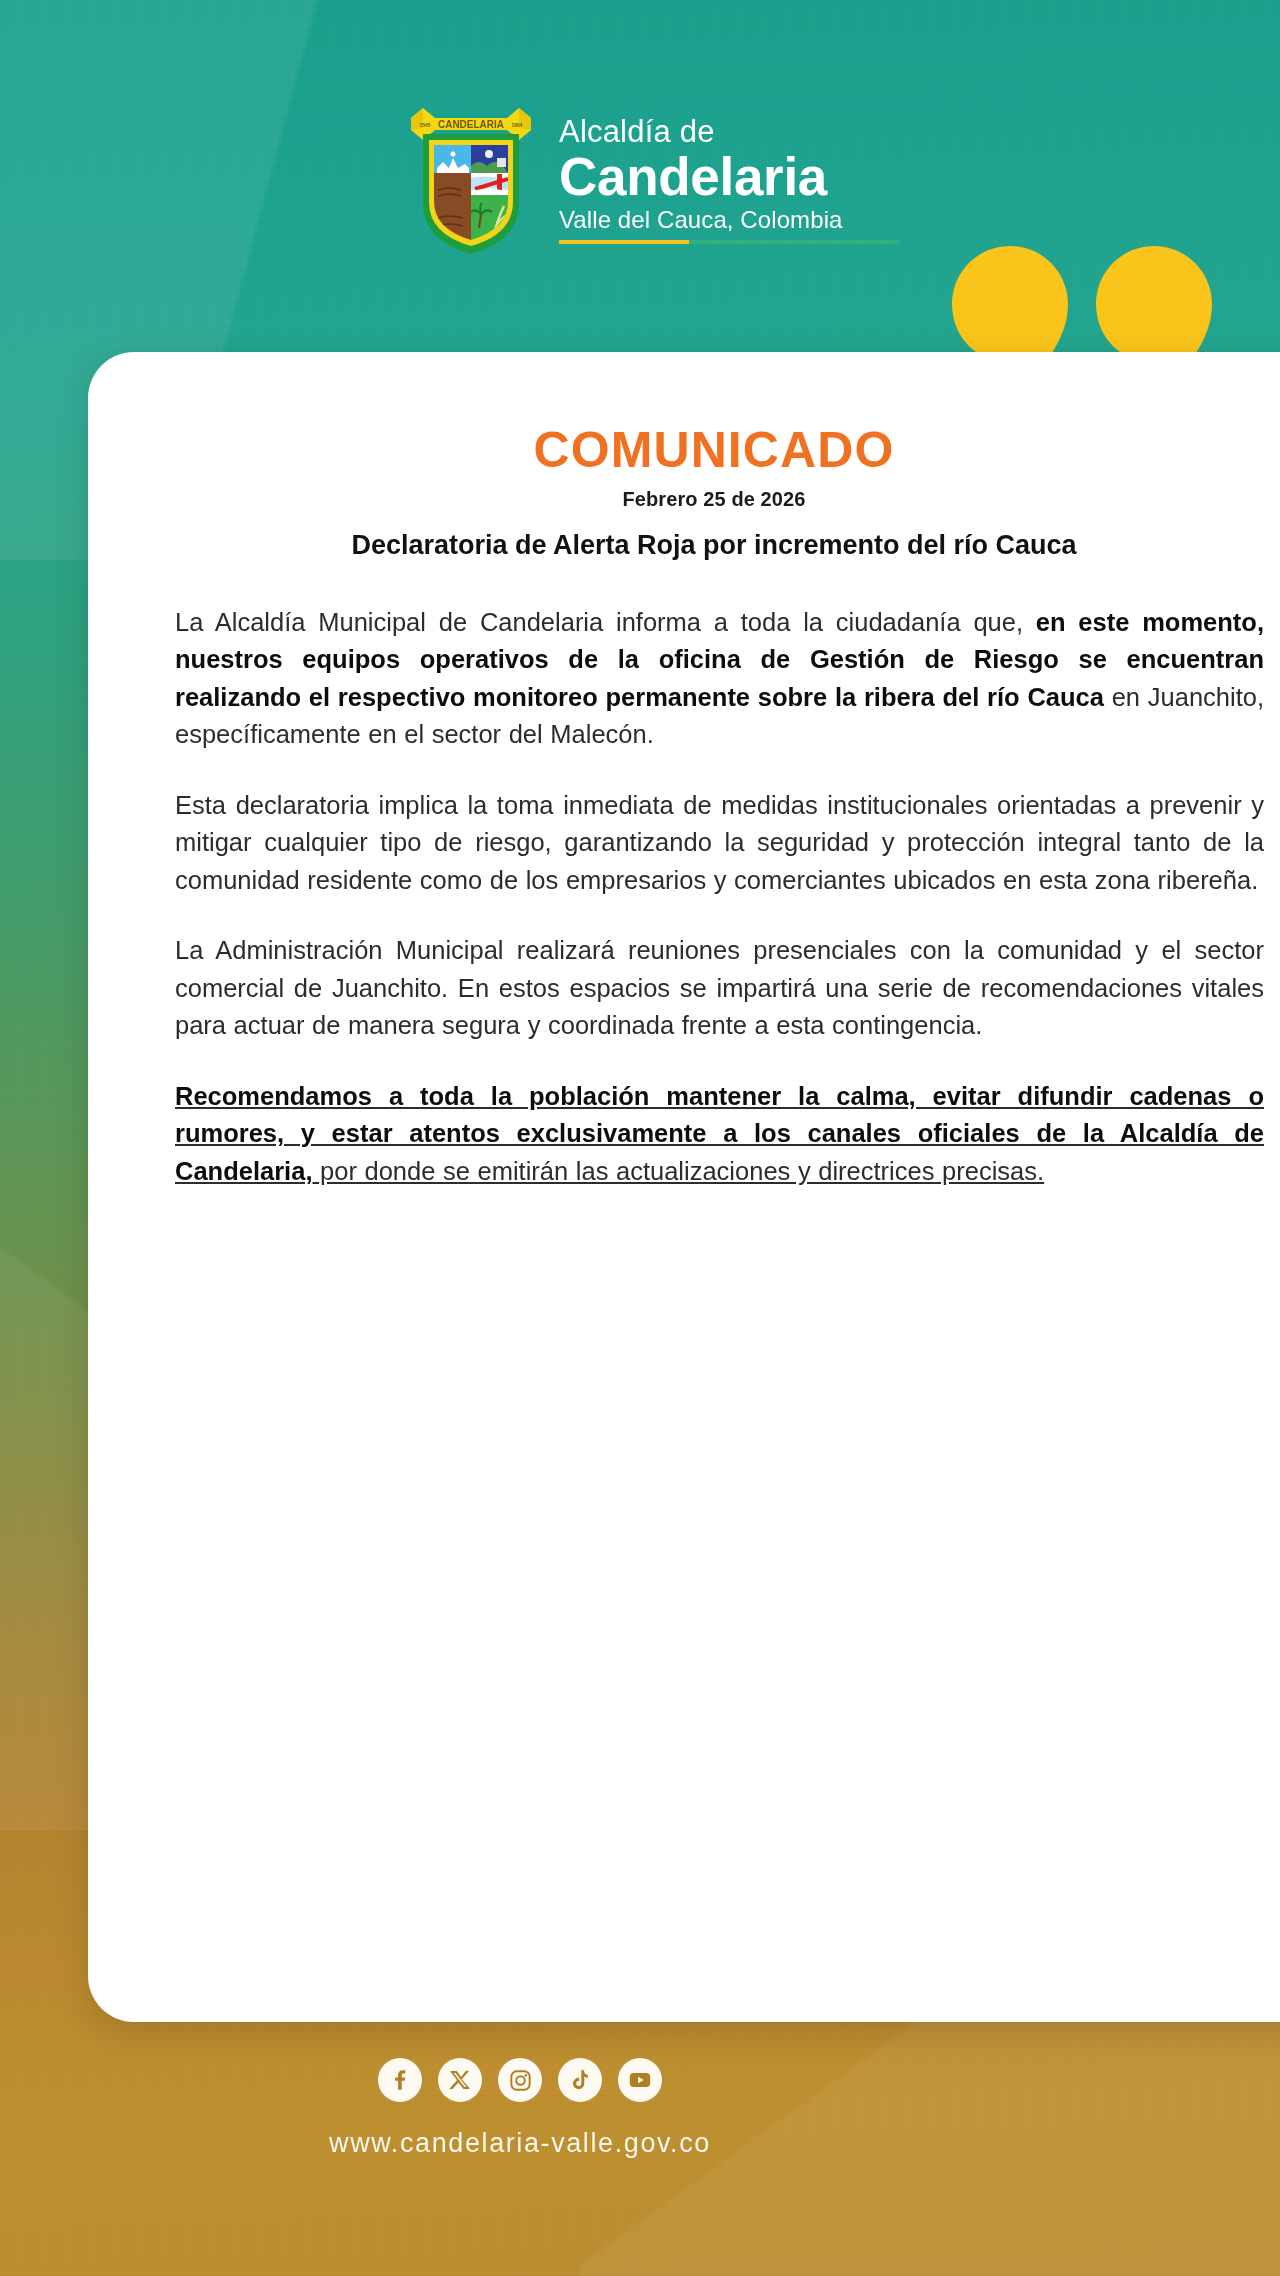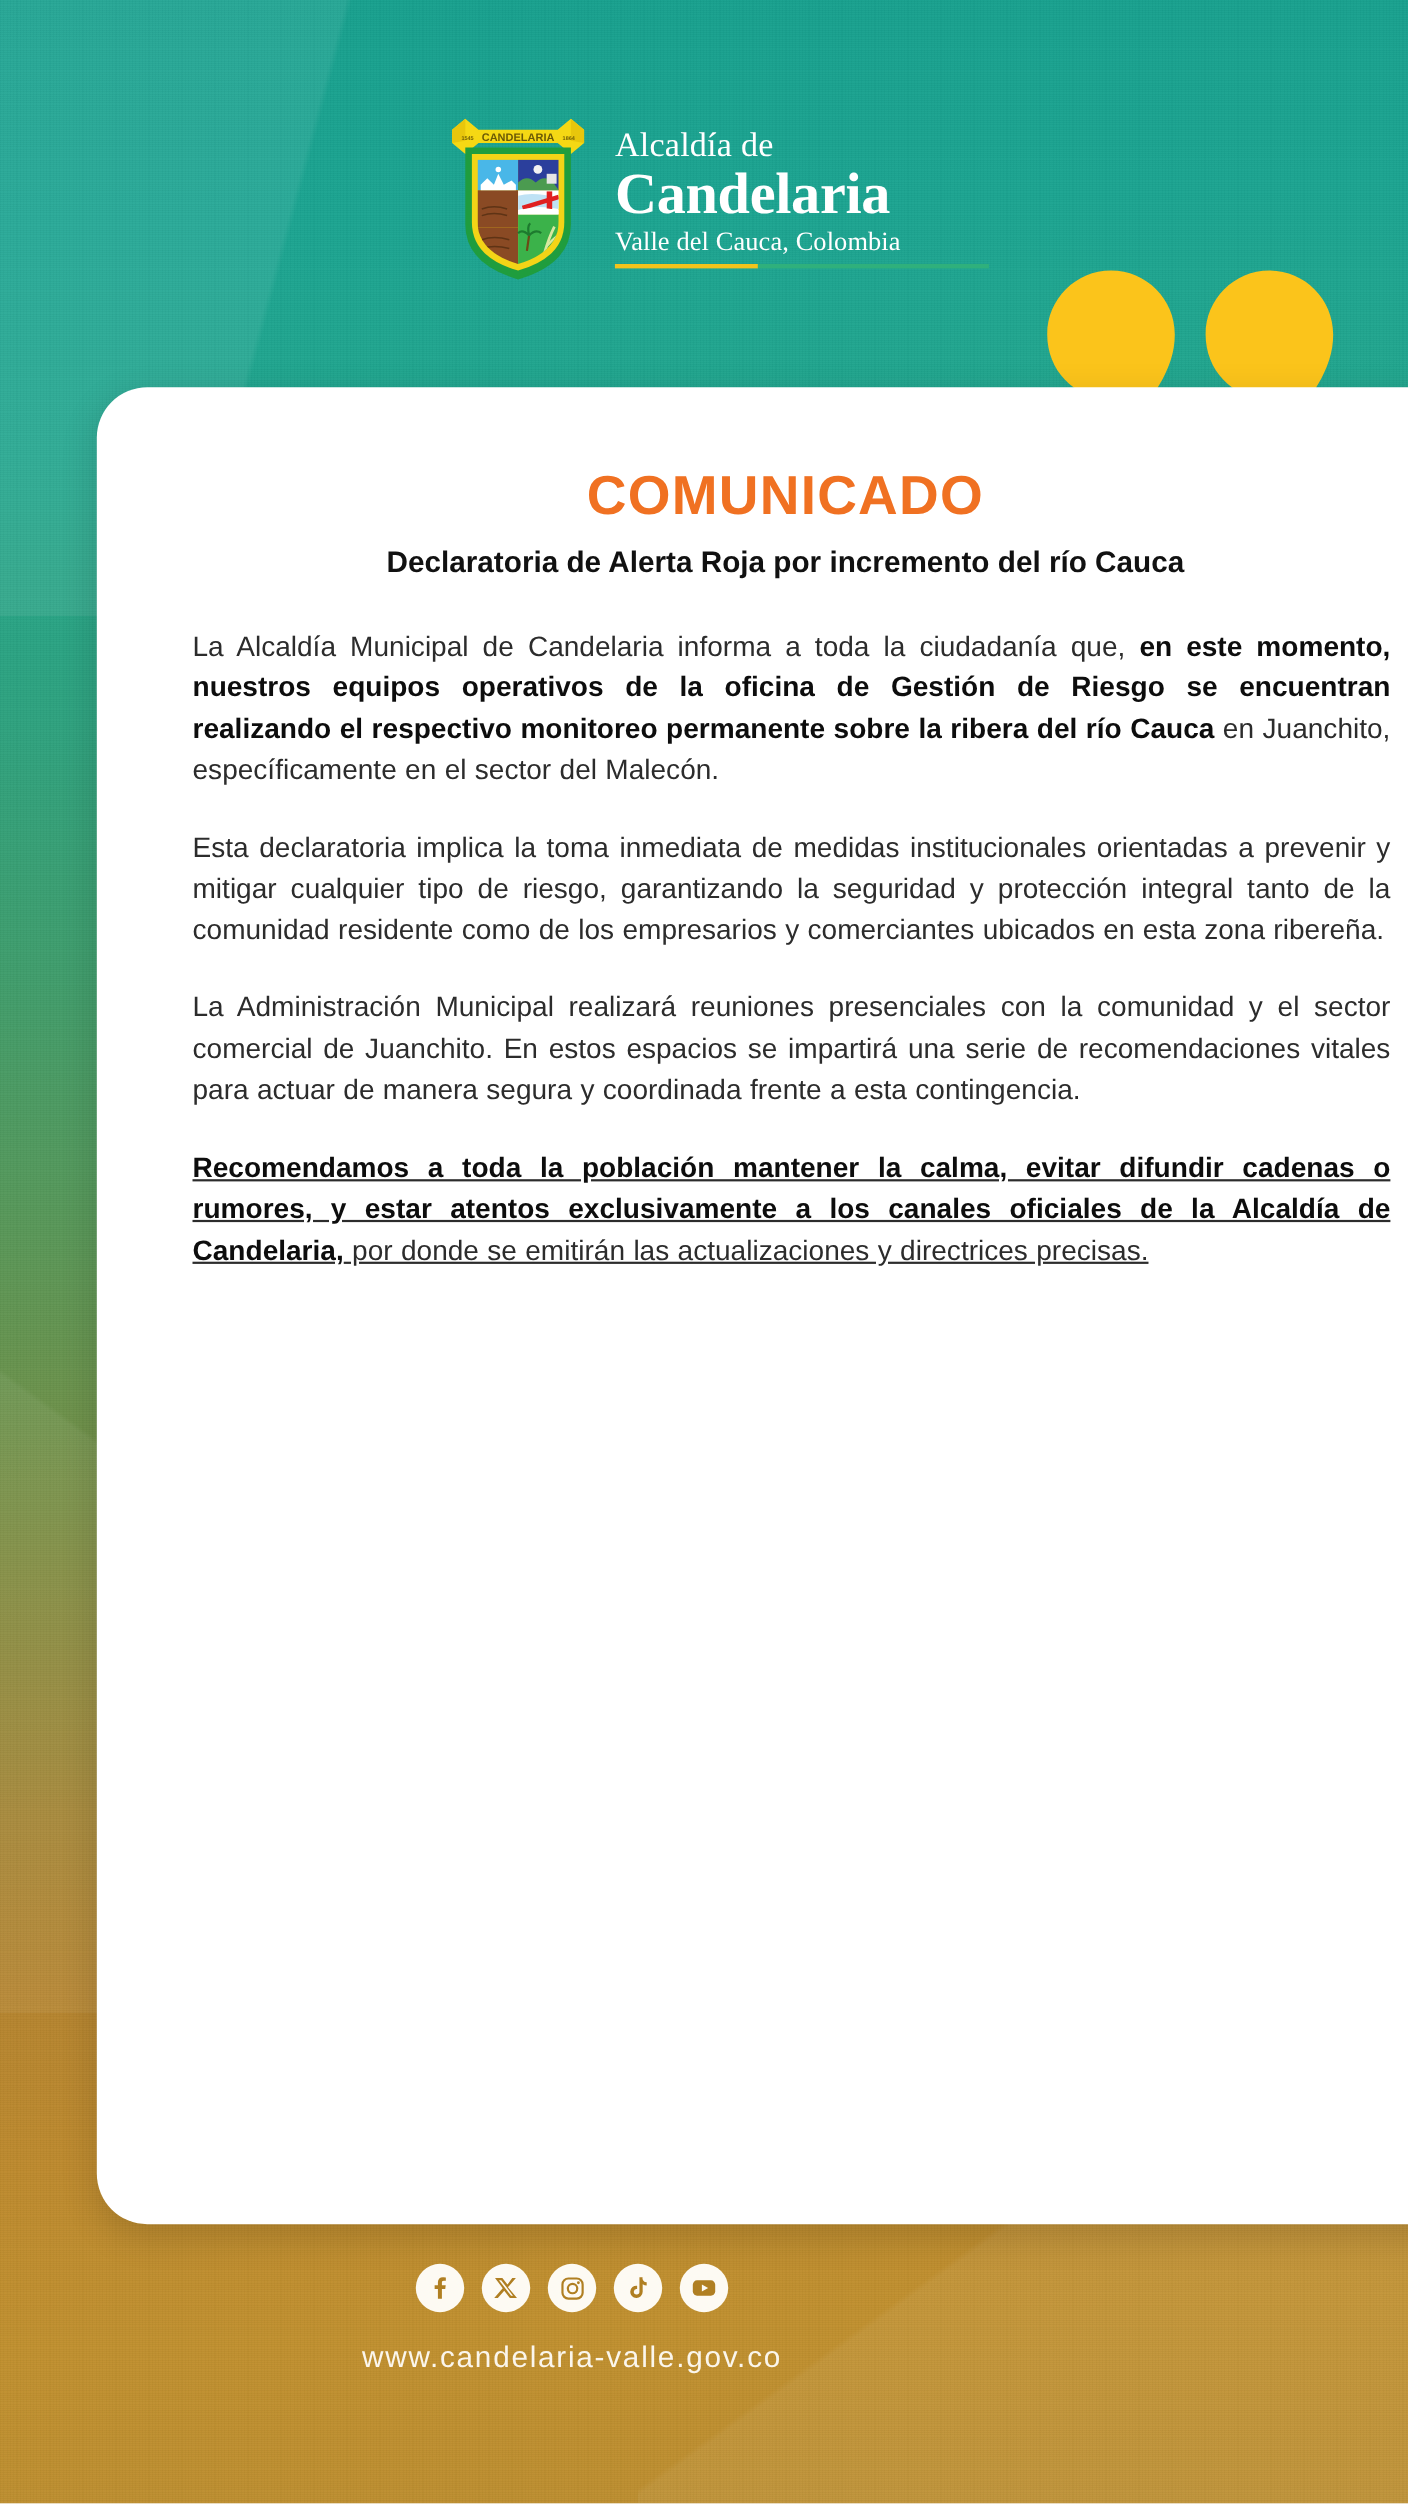--- a/index.html
+++ b/index.html
@@ -66,21 +66,21 @@
     position: absolute;
     top: 96px;
     left: 12px;
     width: 1280px;
     display: flex;
     align-items: center;
     justify-content: center;
     gap: 22px;
   }
   .crest { width: 132px; height: 162px; display: block; flex: none; }
-  .brand { padding-top: 6px; font-family: Liberation Serif, serif; }
+  .brand { padding-top: 6px; }
   .brand-top {
     color: #ffffff;
     font-size: 31px;
     font-weight: 400;
     letter-spacing: 0.2px;
     line-height: 1.0;
     margin-bottom: 3px;
   }
   .brand-main {
     color: #ffffff;
@@ -265,20 +265,21 @@
 
   <svg class="quotes" viewBox="0 0 268 188">
     <g fill="#fbc41b">
       <path d="M62 2 C94 2 120 28 120 60 C120 92 100 118 66 160 C58 171 48 178 38 182 L22 164 C44 148 58 132 64 118 C63 118 62 118 60 118 C28 118 4 92 4 60 C4 28 30 2 62 2 Z"></path>
       <path d="M206 2 C238 2 264 28 264 60 C264 92 244 118 210 160 C202 171 192 178 182 182 L166 164 C188 148 202 132 208 118 C207 118 206 118 204 118 C172 118 148 92 148 60 C148 28 174 2 206 2 Z"></path>
     </g>
   </svg>
 
   <div class="card">
     <div class="comunicado">COMUNICADO</div>
+    <div class="fecha">Febrero 25 de 2026</div>
     <div class="subtitulo">Declaratoria de Alerta Roja por incremento del río Cauca</div>
 
     <div class="body">
       <p class="para"><span>La Alcaldía Municipal de Candelaria informa a toda la ciudadanía que, </span><b>en este momento, nuestros equipos operativos de la oficina de Gestión de Riesgo se encuentran realizando el respectivo monitoreo permanente sobre la ribera del río Cauca</b><span> en Juanchito, específicamente en el sector del Malecón.</span></p>
       <p class="para"><span>Esta declaratoria implica la toma inmediata de medidas institucionales orientadas a prevenir y mitigar cualquier tipo de riesgo, garantizando la seguridad y protección integral tanto de la comunidad residente como de los empresarios y comerciantes ubicados en esta zona ribereña.</span></p>
       <p class="para"><span>La Administración Municipal realizará reuniones presenciales con la comunidad y el sector comercial de Juanchito. En estos espacios se impartirá una serie de recomendaciones vitales para actuar de manera segura y coordinada frente a esta contingencia.</span></p>
       <p class="para"><b>Recomendamos a toda la población mantener la calma, evitar difundir cadenas o rumores, y estar atentos exclusivamente a los canales oficiales de la Alcaldía de Candelaria,</b><span> por donde se emitirán las actualizaciones y directrices precisas.</span></p>
     </div>
   </div>
 

